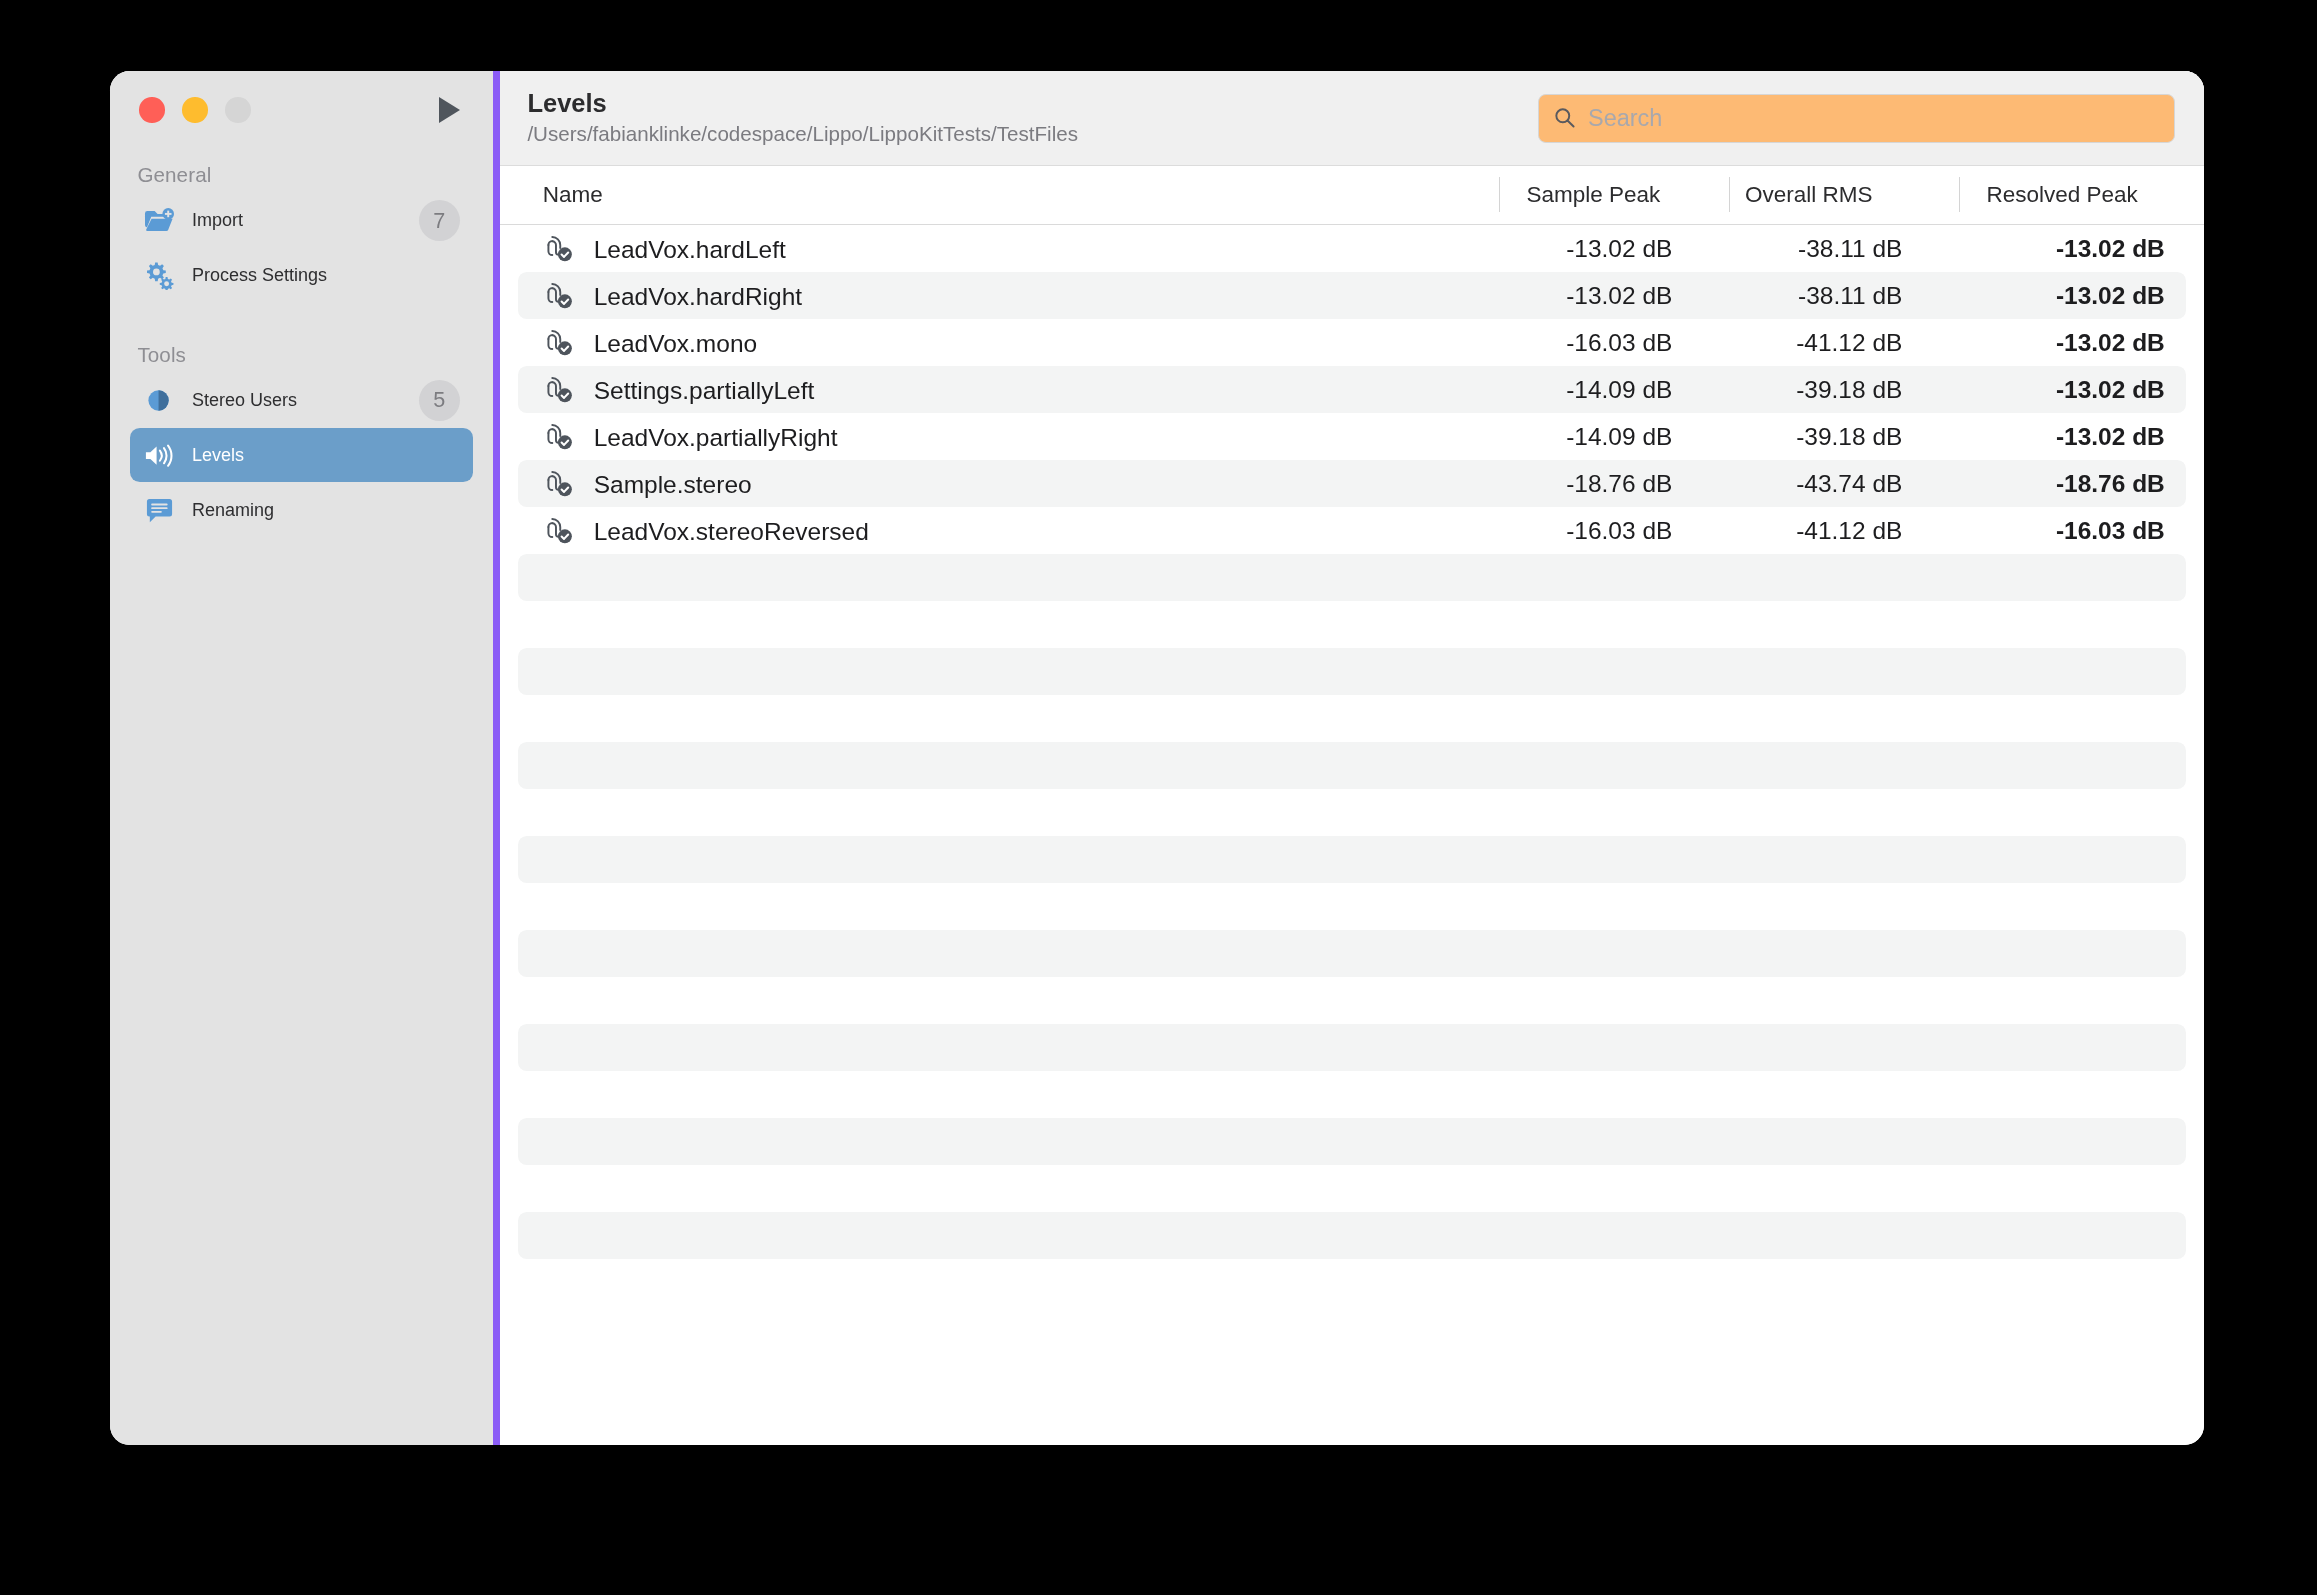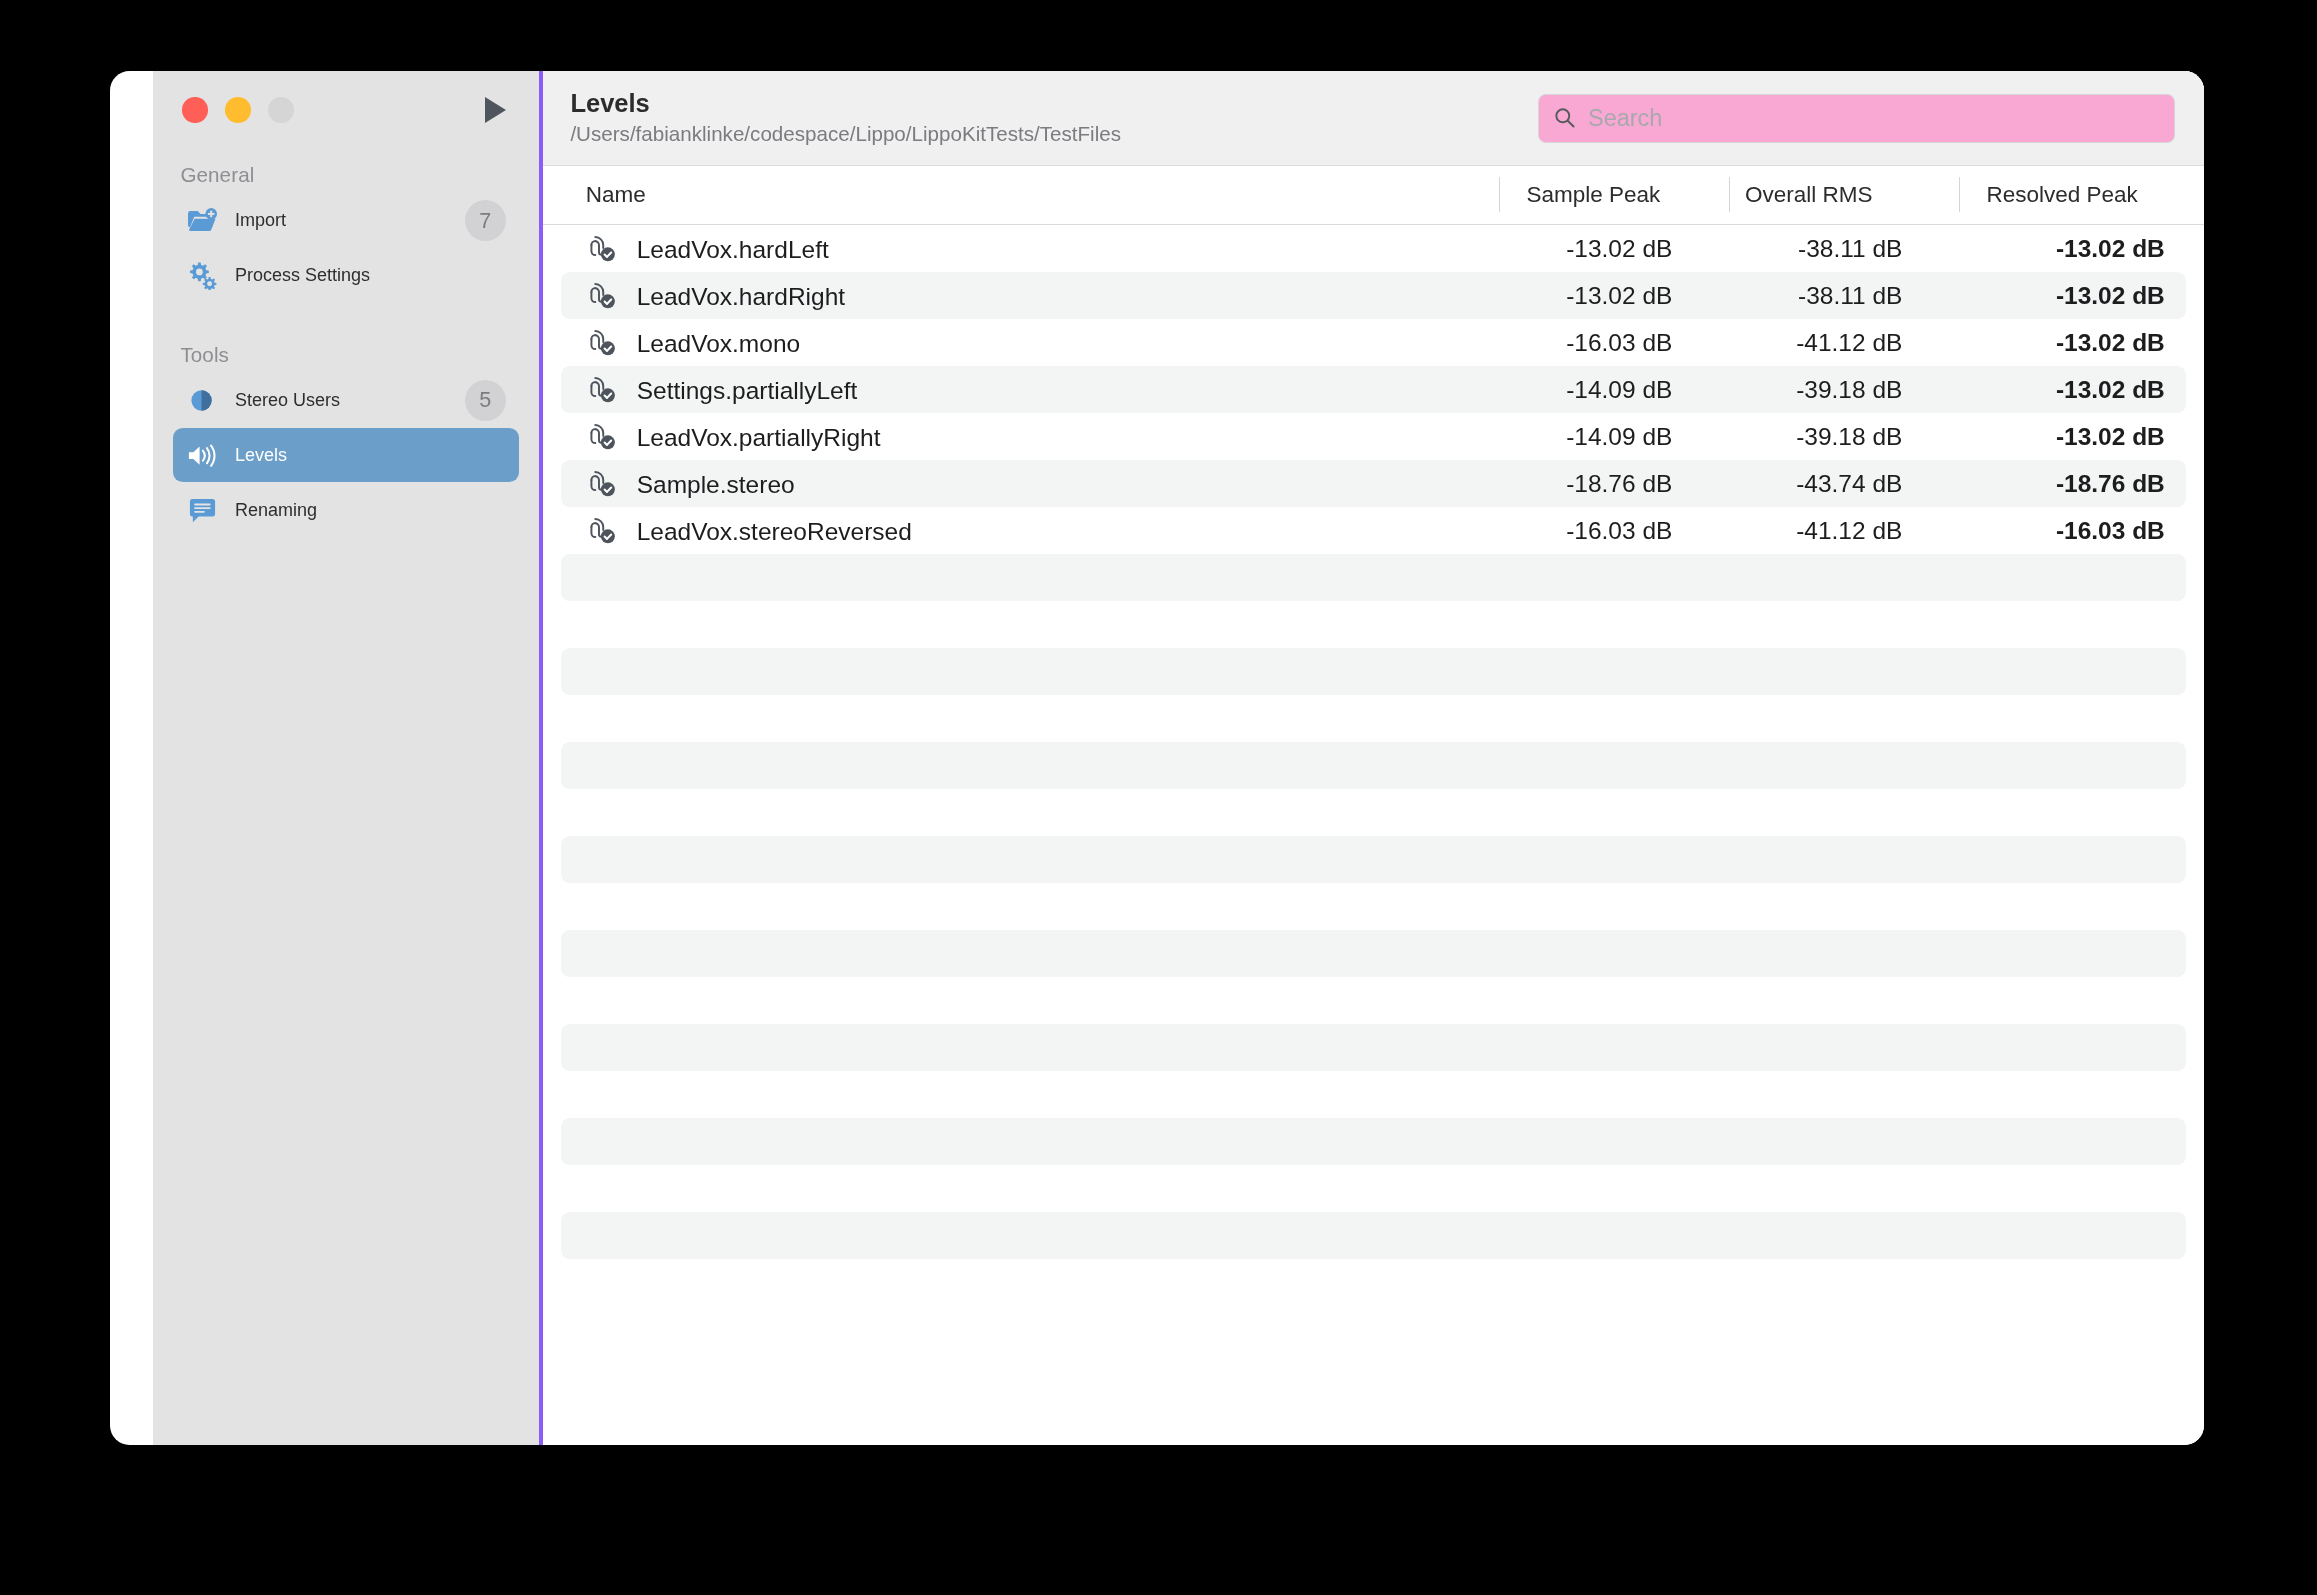--- a/index.html
+++ b/index.html
@@ -24,23 +24,22 @@
     overflow: hidden;
     display: flex;
     background: #ffffff;
   }
 
   
   .sidebar {
     width: 390px;
     flex: 0 0 390px;
     background: #e3e3e3;
-    border-right: 4px solid #8b5cf6;
+    border-right: 7px solid #8b5cf6;
     position: relative;
-    margin-left: 43px;
   }
 
   .traffic-bar {
     height: 78px;
     display: flex;
     align-items: center;
     padding: 0 27.4px 0 29px;
   }
   .lights { display:flex; gap: 17.6px; align-items:center; }
   .light { width: 25.5px; height: 25.5px; border-radius: 50%; }
@@ -133,21 +132,21 @@
     font-size: 20.6px;
     color: #7b7b80;
     line-height: 1.3;
     margin-top: 2.9px;
   }
 
   .search-wrap {
     margin-left: auto;
     width: 637px;
     height: 49px;
-    background: #f9a8d4;
+    background: #fdba74;
     border: 1px solid #d6d6d6;
     border-radius: 7.8px;
     display: flex;
     align-items: center;
     padding: 0 13.7px;
   }
   .search-icon { flex: 0 0 25.5px; margin-right: 9.8px; display:flex; align-items:center; }
   .search-input {
     border: none; outline: none; background: transparent;
     font-family: "Liberation Sans", sans-serif;

